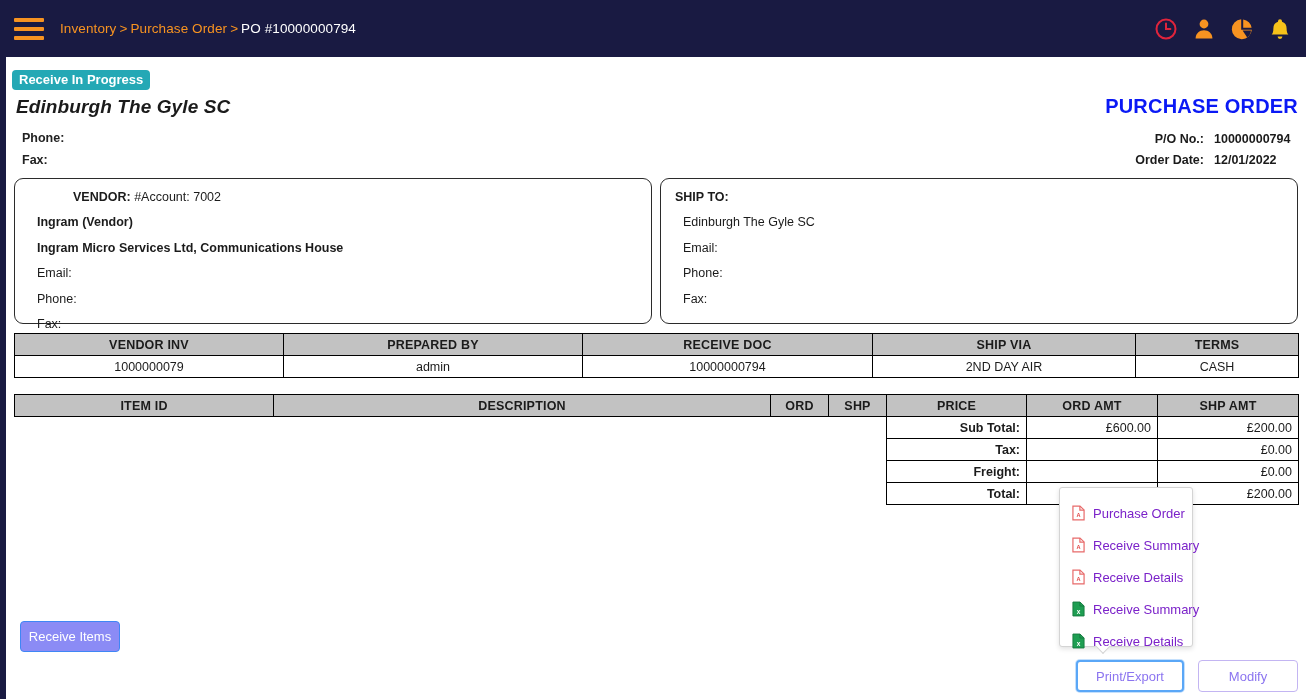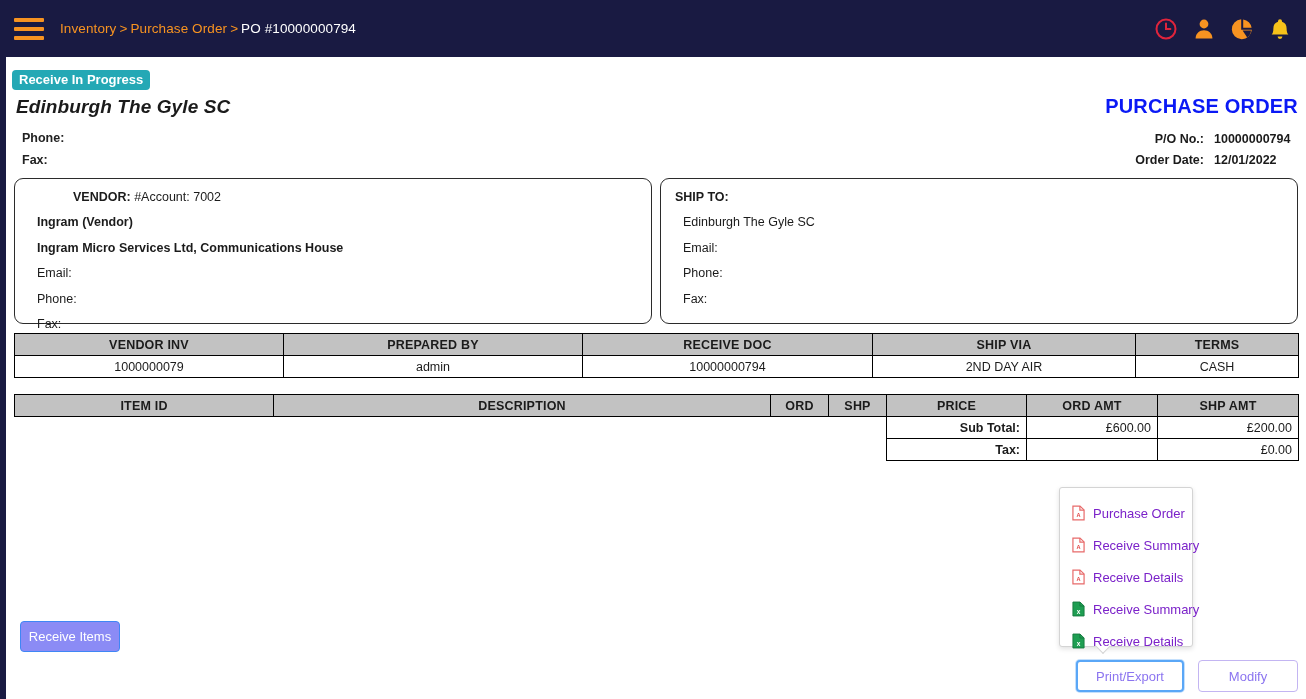--- a/index.html
+++ b/index.html
@@ -285,20 +285,32 @@
       <td class="lbl">Sub Total:</td>
       <td class="r">£600.00</td>
       <td class="r">£200.00</td>
     </tr>
     <tr>
       <td class="blank" colspan="4"></td>
       <td class="lbl">Tax:</td>
       <td class="r"></td>
       <td class="r">£0.00</td>
     </tr>
+    <tr>
+      <td class="blank" colspan="4"></td>
+      <td class="lbl">Freight:</td>
+      <td class="r"></td>
+      <td class="r">£0.00</td>
+    </tr>
+    <tr>
+      <td class="blank" colspan="4"></td>
+      <td class="lbl">Total:</td>
+      <td class="r"></td>
+      <td class="r">£200.00</td>
+    </tr>
   </tbody>
     </table>
 
   <div class="dropdown">
     <div class="dd-item">
       <svg class="dd-icon" viewBox="0 0 14 17">
         <path d="M1 1h7.6L13 5.2V16H1z" fill="#fff" stroke="#e86a6a" stroke-width="1.3"></path>
         <path d="M8.5 1v4.3H13" fill="none" stroke="#e86a6a" stroke-width="1.3"></path>
         <text x="7" y="13" font-size="6" fill="#e04343" text-anchor="middle" font-family="Liberation Sans, sans-serif" font-weight="bold">A</text>
       </svg>

